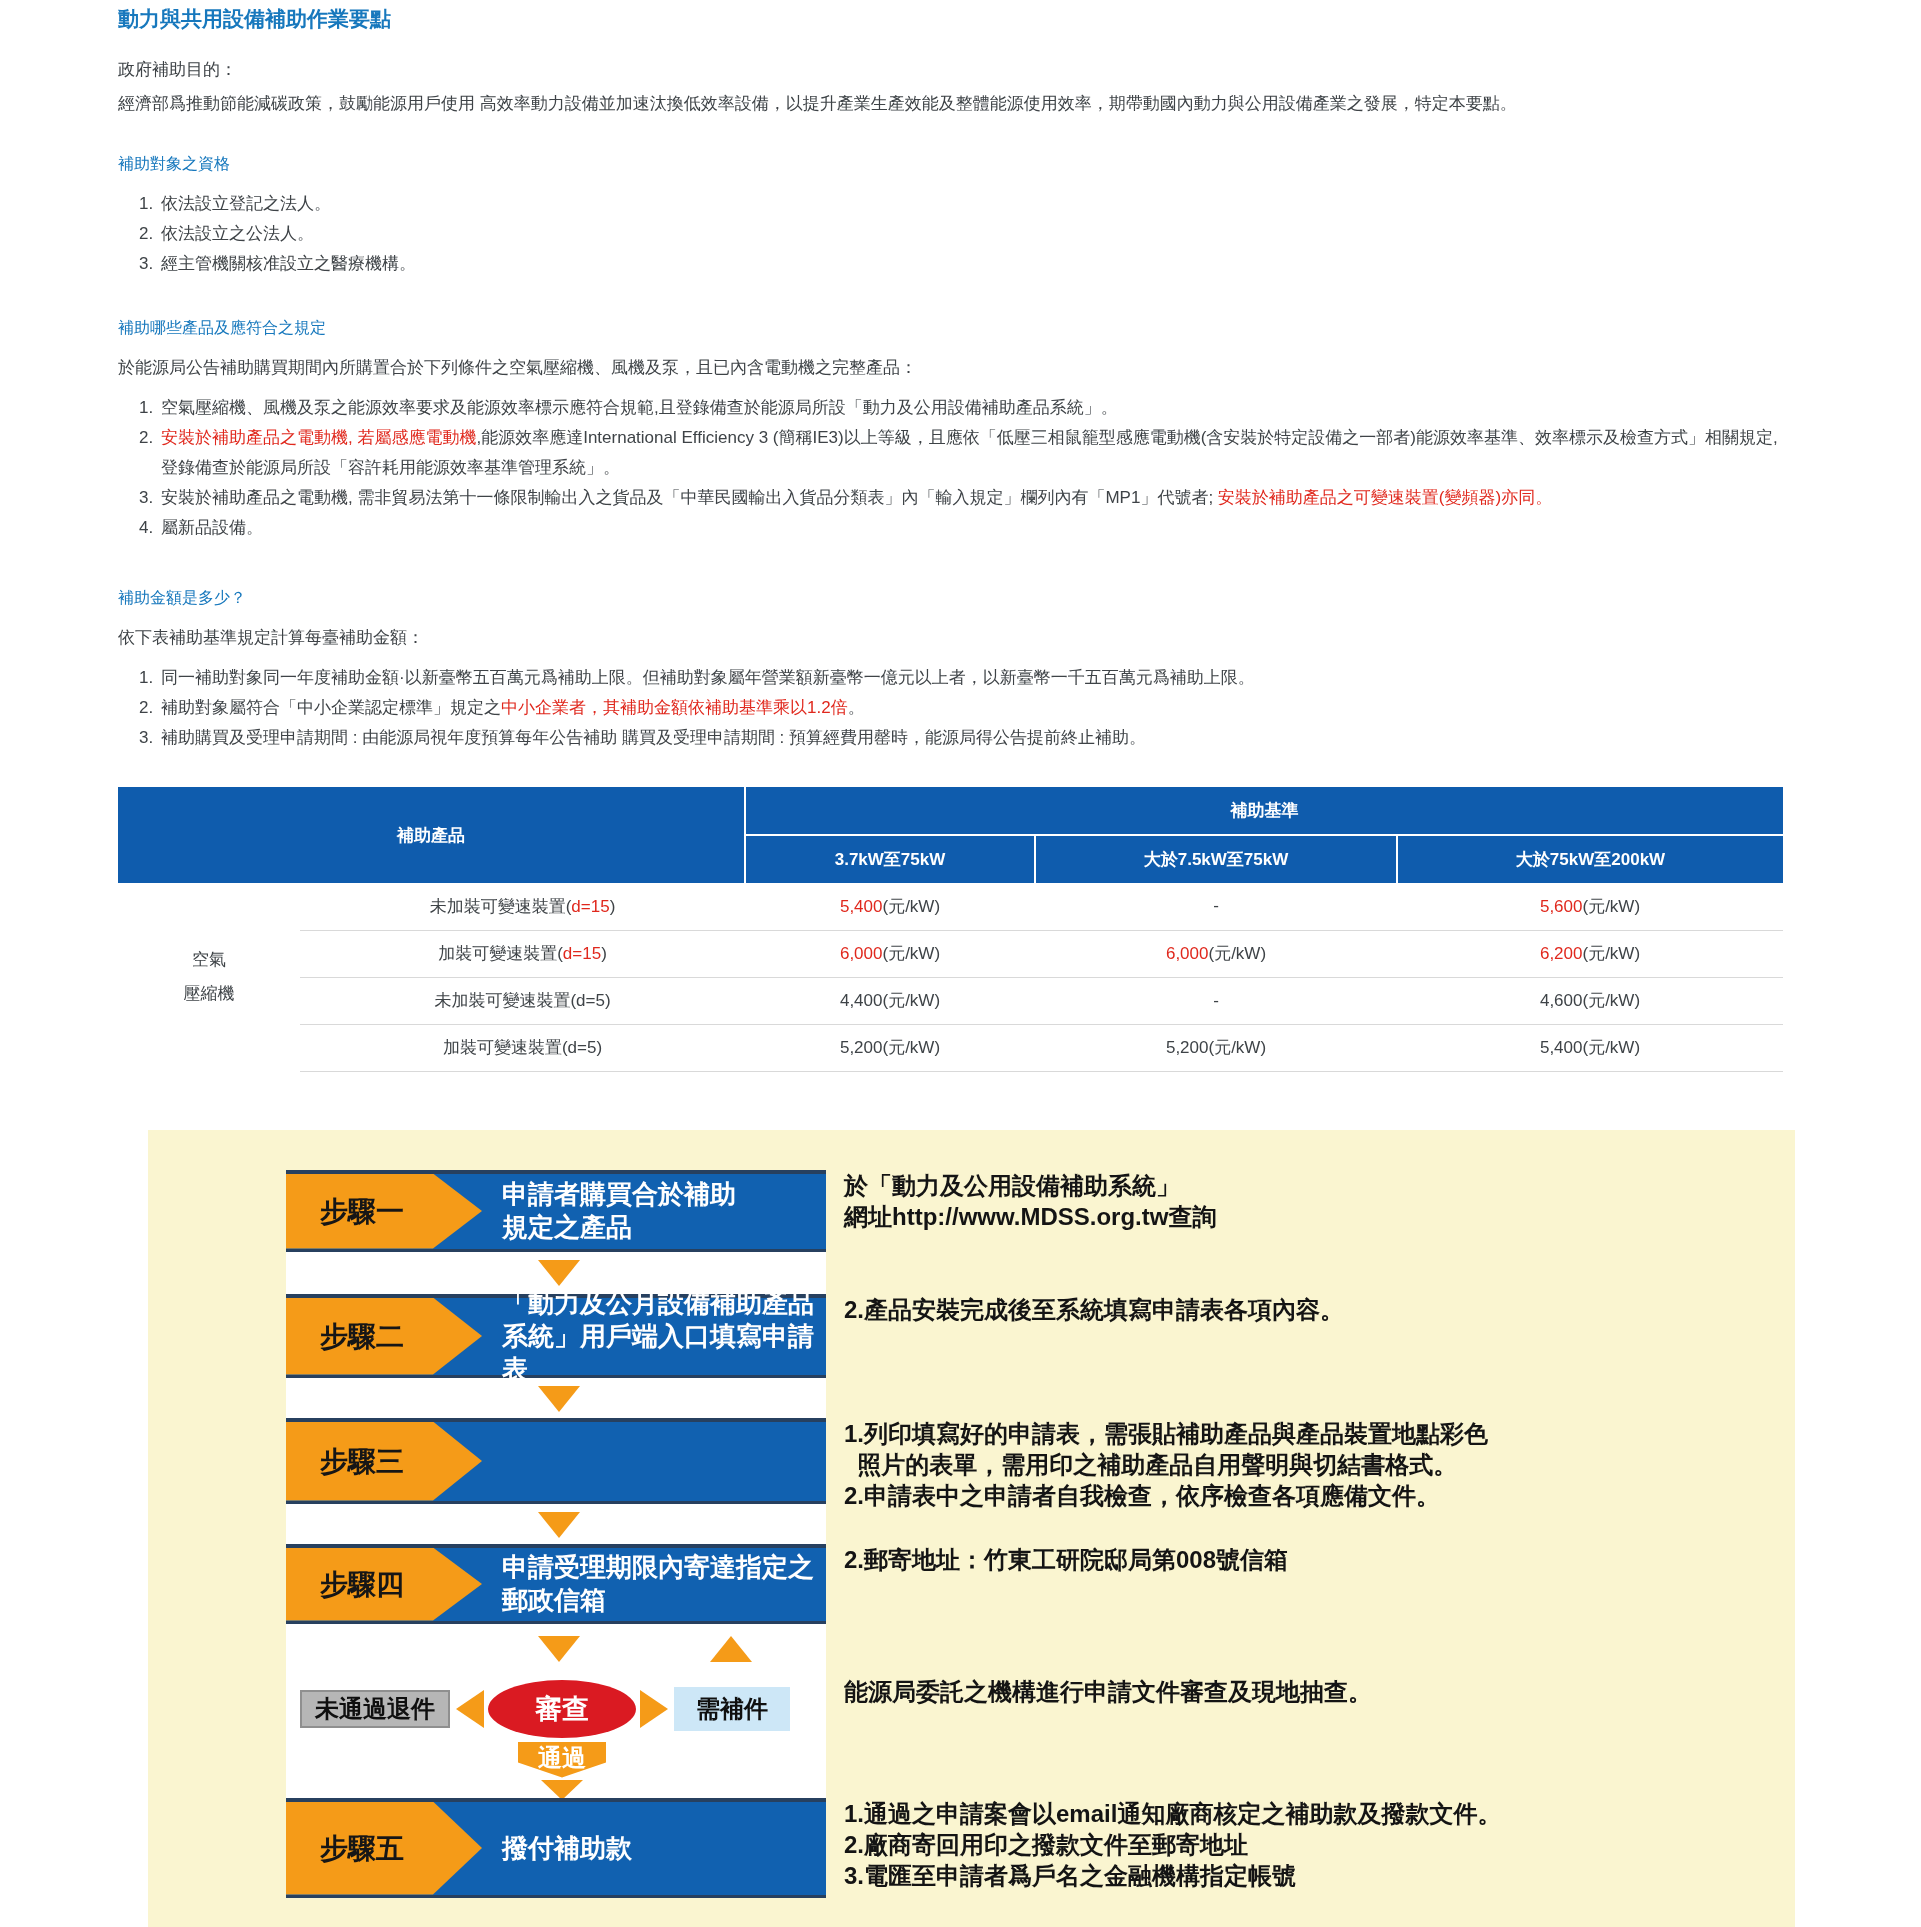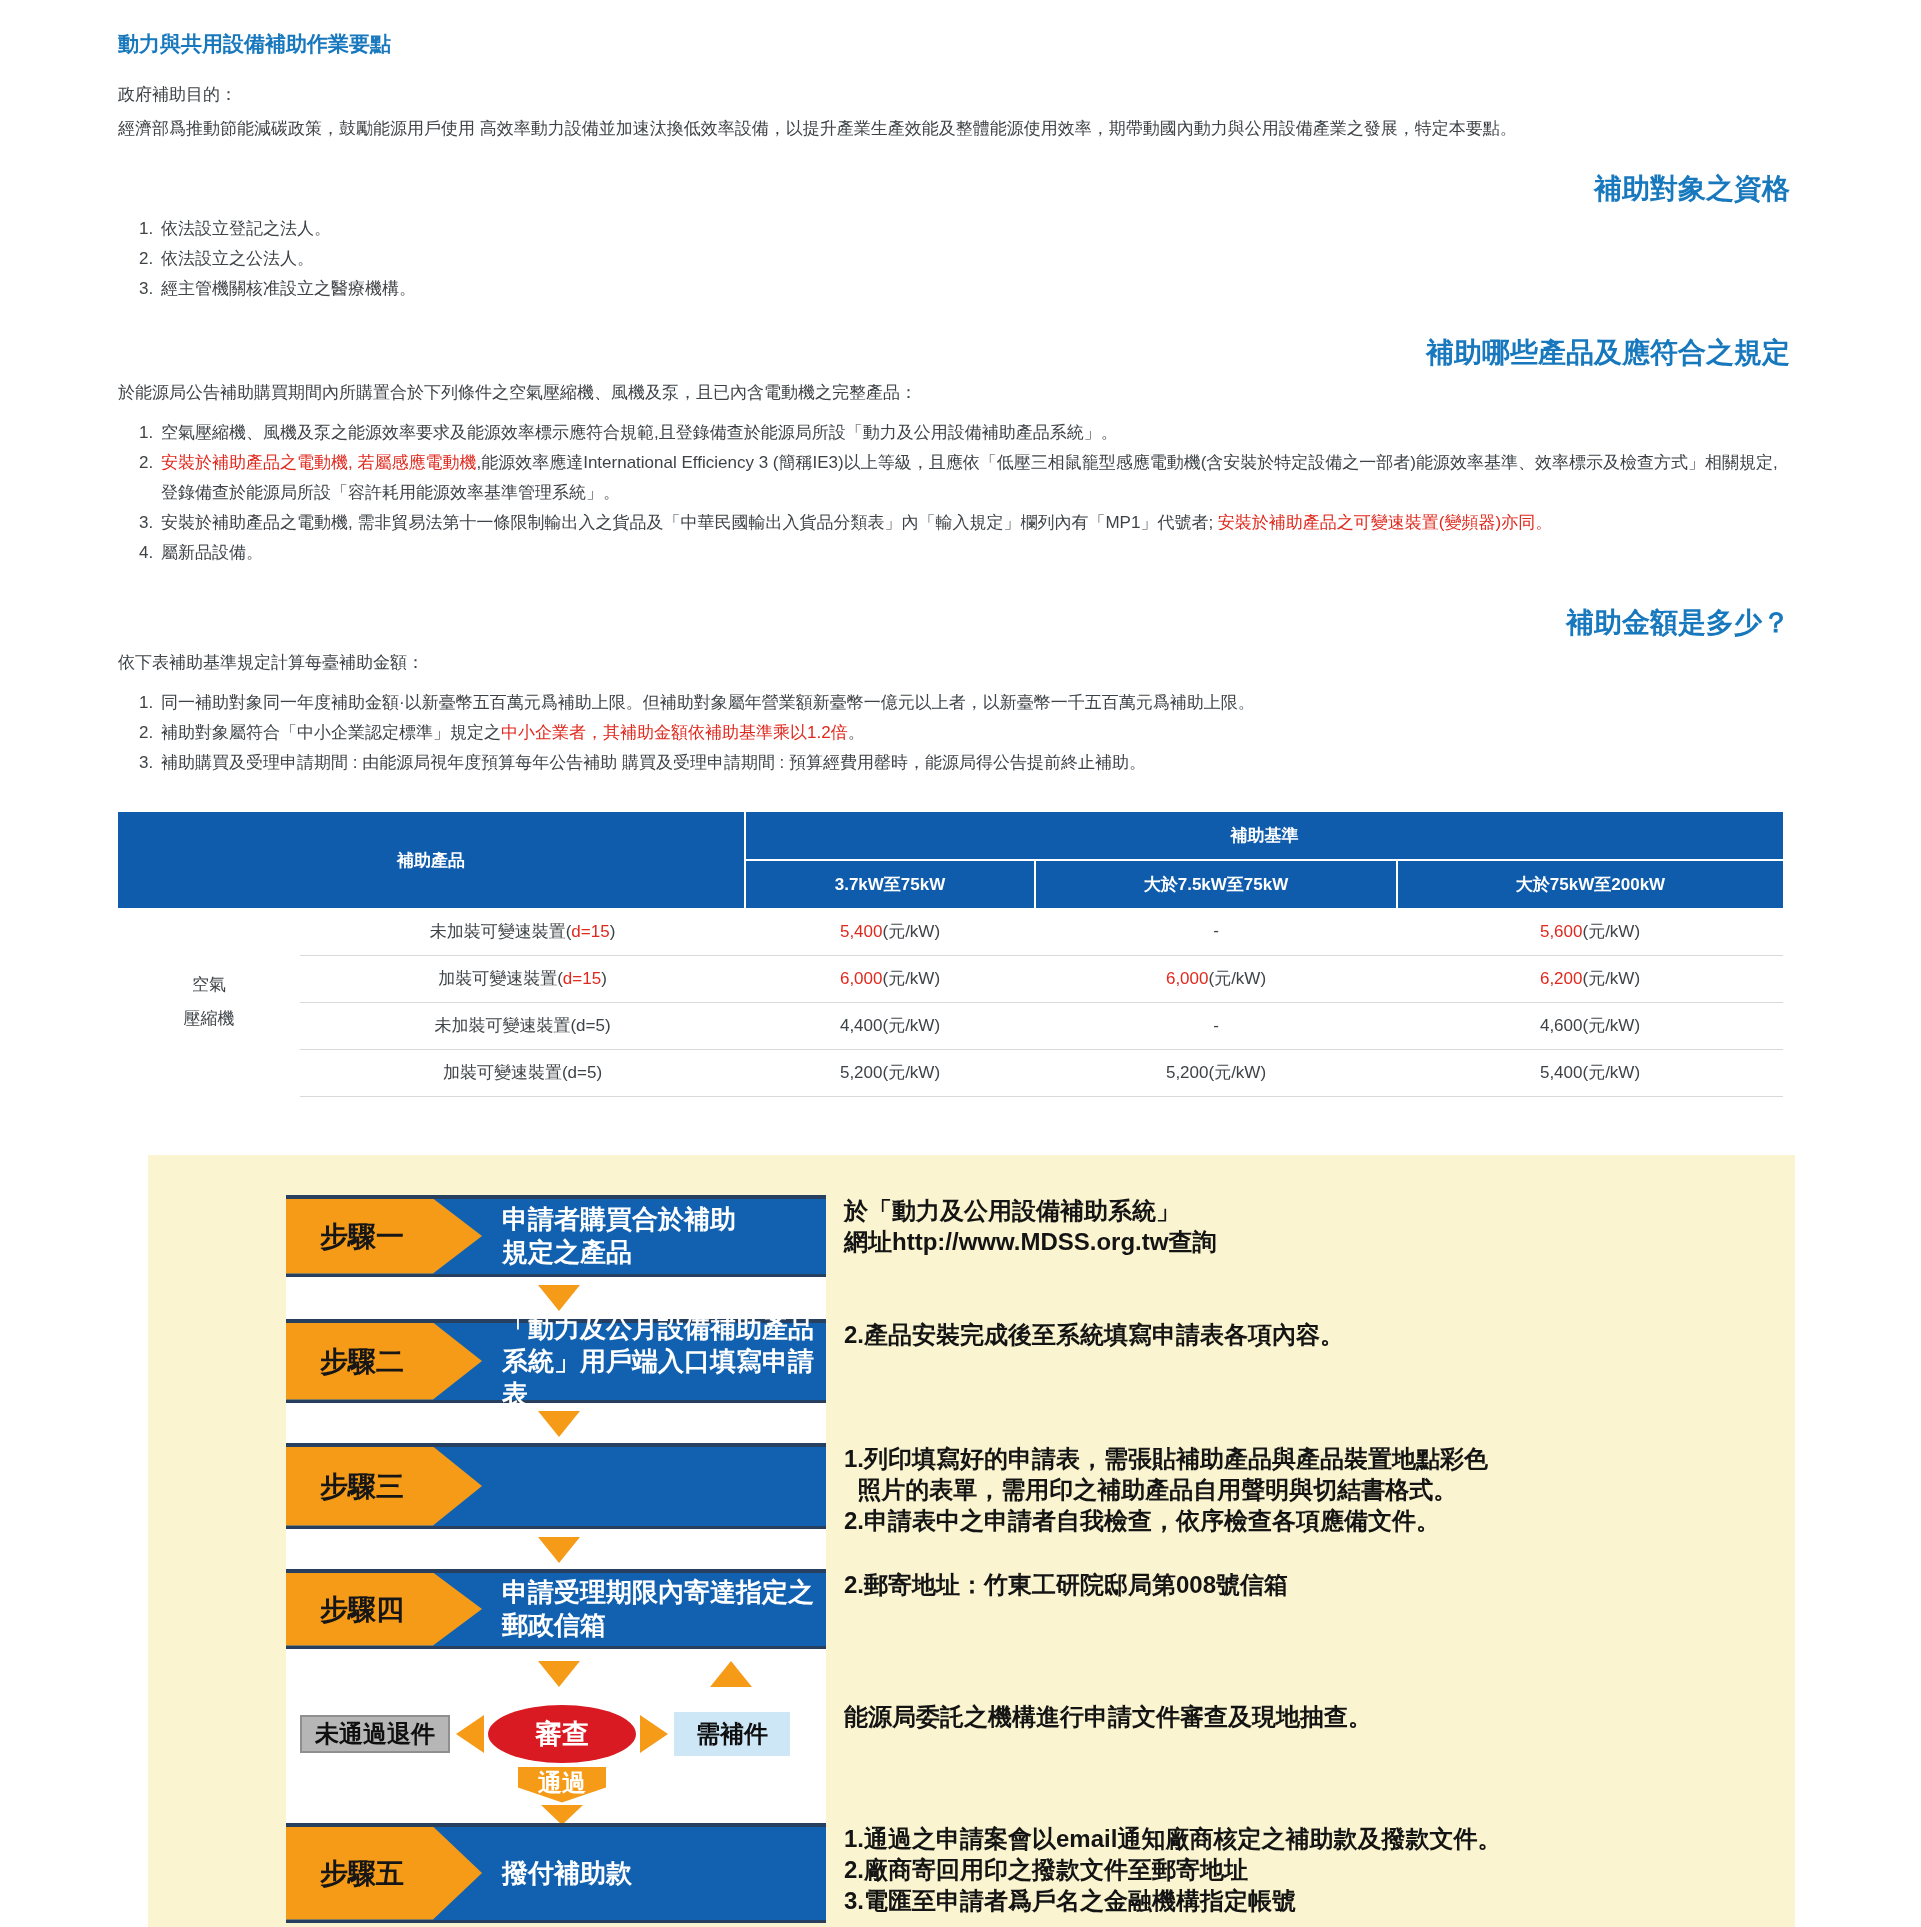--- a/index.html
+++ b/index.html
@@ -15,22 +15,22 @@
     --body-text:#3e4347;
   }
   *{box-sizing:border-box;}
   html,body{margin:0;padding:0;}
   body{
     width:1921px;min-height:1927px;background:#fff;
     font-family:"Liberation Sans","DejaVu Sans",sans-serif;
     color:var(--body-text);
   }
   .content{margin-left:118px;width:1672px;padding-top:2px;}
-  h1{font-size:21px;line-height:27px;color:var(--accent-blue);font-weight:bold;margin:28px 0 0;}
-  h2{font-size:28px;line-height:26px;color:var(--accent-blue);font-weight:bold;margin:0;text-align:right;}
+  h1{font-size:21px;line-height:27px;color:var(--accent-blue);font-weight:bold;margin:3px 0 0;}
+  h2{font-size:16px;line-height:26px;color:var(--accent-blue);font-weight:normal;margin:0;}
   p{font-size:17px;line-height:27px;margin:0;}
   .mt-label{margin-top:24px;}
   .mt-text{margin-top:7px;}
   .h-elig{margin-top:34px;}
   .h-prod{margin-top:36px;}
   .h-amt{margin-top:42px;}
   .p-intro{margin-top:13px;}
   ol{margin:12px 0 0;padding-left:40px;}
   ol li{font-size:17px;line-height:30px;padding-left:3px;}
   .red{color:var(--highlight-red);}

